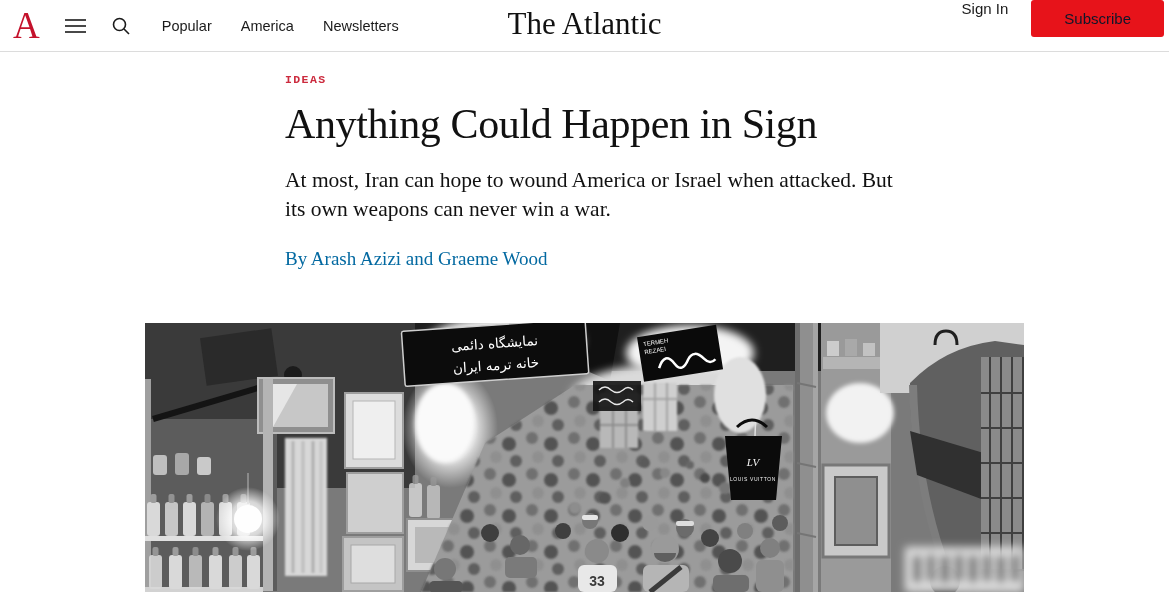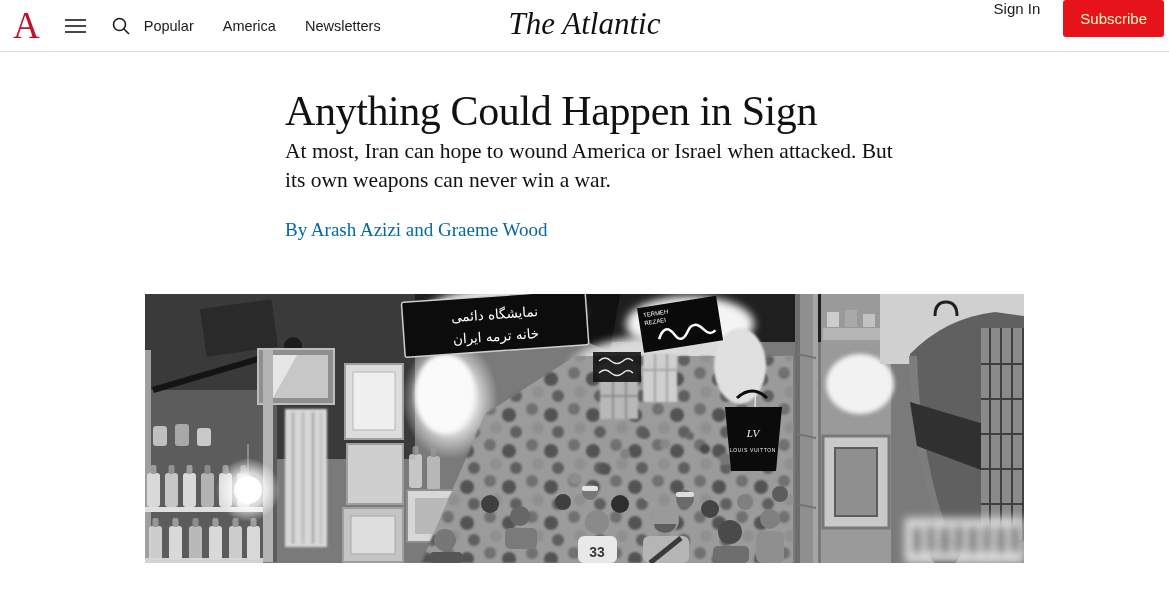--- a/index.html
+++ b/index.html
@@ -12,38 +12,38 @@
     font-family:"Liberation Sans",sans-serif;color:var(--ink);
   }
   
   .header{position:relative;height:52px;background:#fff;border-bottom:1px solid #dcdcdc;}
   .hleft{position:absolute;left:0;top:0;height:51px;display:flex;align-items:center;}
   .logo-a{margin-left:13px;font-family:"Liberation Serif",serif;font-size:37px;line-height:1;
     color:var(--logo-red);text-decoration:none;font-weight:500;cursor:pointer;}
   .icon-btn{background:none;border:none;padding:4px;cursor:pointer;display:flex;align-items:center;}
   .menu-btn{margin-left:21px;}
   .search-btn{margin-left:18px;}
-  .nav{display:flex;margin-left:10px;gap:29px;}
+  .nav{display:flex;margin-left:28px;gap:29px;}
   .nav a{font-size:14.5px;color:var(--ink);text-decoration:none;cursor:pointer;}
   .brand{position:absolute;left:50%;top:50%;transform:translate(-50%,-56%);
-    font-family:"Liberation Serif",serif;font-style:italic;font-size:31px;color:#111;
+    font-family:"Liberation Serif",serif;font-size:31px;color:#111;
     text-decoration:none;white-space:nowrap;cursor:pointer;}
   .hright{position:absolute;right:5px;top:0;height:51px;display:flex;align-items:flex-start;gap:23px;}
   .signin{font-size:15px;color:var(--ink);text-decoration:none;cursor:pointer;}
-  .subscribe{background:var(--accent-red);color:#fef9c3;border:none;border-radius:3px;
-    font-size:15px;font-family:"Liberation Sans",sans-serif;padding:10px 17px;cursor:pointer;}
+  .subscribe{background:var(--accent-red);color:#0f172a;border:none;border-radius:3px;
+    font-size:15px;font-family:"Liberation Sans",sans-serif;padding:10px 33px;cursor:pointer;}
   
   .article{width:879px;margin:0 auto;}
   .article-head{padding-left:140px;padding-top:21px;}
   .category{font-family:"Liberation Mono",monospace;font-weight:bold;font-size:11.5px;
     letter-spacing:1.4px;color:var(--category-red);}
   .title{font-family:"Liberation Serif",serif;font-weight:400;font-size:42px;line-height:1.12;
     letter-spacing:-0.4px;color:#111;margin:15px 0 0;}
   .dek{font-family:"Liberation Serif",serif;font-size:21.5px;line-height:1.36;max-width:612px;
-    color:#111;margin-top:2px;}
+    color:#111;margin-top:18px;}
   .byline{font-family:"Liberation Serif",serif;font-size:19px;color:#0369a1;margin-top:23px;cursor:pointer;}
   .hero{margin-top:53px;width:879px;height:269px;overflow:hidden;position:relative;background:#777;}
   .hero svg{display:block;width:879px;height:269px;}
 </style>
 </head>
 <body>
 
 <header class="header">
   <div class="hleft">
     <a class="logo-a">A</a>
@@ -72,20 +72,21 @@
   <a class="brand">The Atlantic</a>
 
   <div class="hright">
     <a class="signin">Sign In</a>
     <button class="subscribe">Subscribe</button>
   </div>
 </header>
 
 <main class="article">
   <div class="article-head">
+    <div class="category">IDEAS</div>
     <h1 class="title">Anything Could Happen in Sign</h1>
     <div class="dek">At most, Iran can hope to wound America or Israel when attacked. But its own weapons can never win a war.</div>
     <div class="byline">By Arash Azizi and Graeme Wood</div>
   </div>
 
   <figure class="hero" style="margin:53px 0 0 0;">
     <svg viewBox="0 0 879 269" preserveAspectRatio="none">
       <defs>
         <filter id="b1" x="-20%" y="-20%" width="140%" height="140%">
             <feGaussianBlur stdDeviation="1"></feGaussianBlur>

